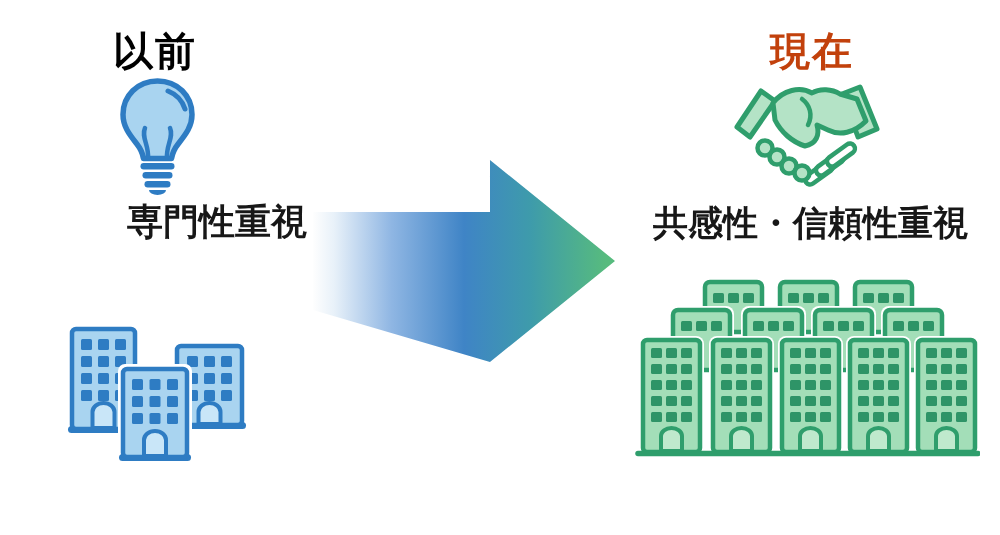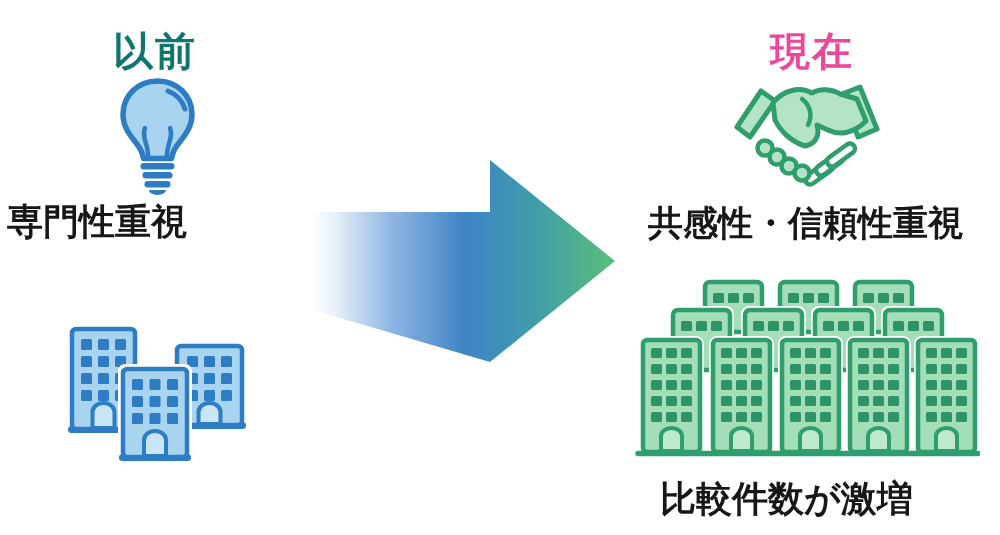--- a/index.html
+++ b/index.html
@@ -2,23 +2,23 @@
 <html><head>
 <meta charset="utf-8">
 <style>
   html,body{margin:0;padding:0;background:#ffffff;}
   .canvas{
     position:relative;width:1000px;height:535px;background:#ffffff;overflow:hidden;
     font-family:"DejaVu Sans","Liberation Sans",sans-serif;
   }
   .abs{position:absolute;}
   .ttl{font-weight:bold;font-size:40px;text-align:center;letter-spacing:2px;}
-  .ttl-before{color:#0f766e;}
-  .ttl-after{color:#ec4899;}
-  .lbl{font-weight:bold;font-size:36px;color:#171717;text-align:left;white-space:nowrap;}
+  .ttl-before{color:#000000;}
+  .ttl-after{color:#c2410c;}
+  .lbl{font-weight:bold;font-size:36px;color:#171717;text-align:right;white-space:nowrap;}
   .lbl-sm{font-size:35px;}
   .arrow{
     left:313px;top:160px;width:302px;height:202px;
     background:linear-gradient(90deg,#fefefe 0%,#e8f1f9 7%,#8fb6e3 26%,#3f84c6 50%,#3e9bab 72%,#57bb7e 97%);
     clip-path:polygon(0 25.7%,58.6% 25.7%,58.6% 0,100% 50%,58.6% 100%,0 74.3%);
   }
   svg{display:block;}
 </style>
 </head>
 <body>
@@ -313,15 +313,14 @@
               <rect x="38" y="72" width="11" height="10" rx="1.5"></rect>
           </g>
           <path d="M18,111 L18,96 a10.5,8 0 0 1 21,0 L39,111 Z" fill="#bfe9cd" stroke="#2f9e6c" stroke-width="4"></path>
         </g>
       </g>
 
       <line x1="8" y1="177.5" x2="348" y2="177.5" stroke="#2f9e6c" stroke-width="5.5" stroke-linecap="round"></line>
     </svg>
   </div>
 
-  <div class="abs lbl" style="left:660px;top:475px;width:320px;">比較件数が激増</div>
 
 </div>
 
 </body></html>

